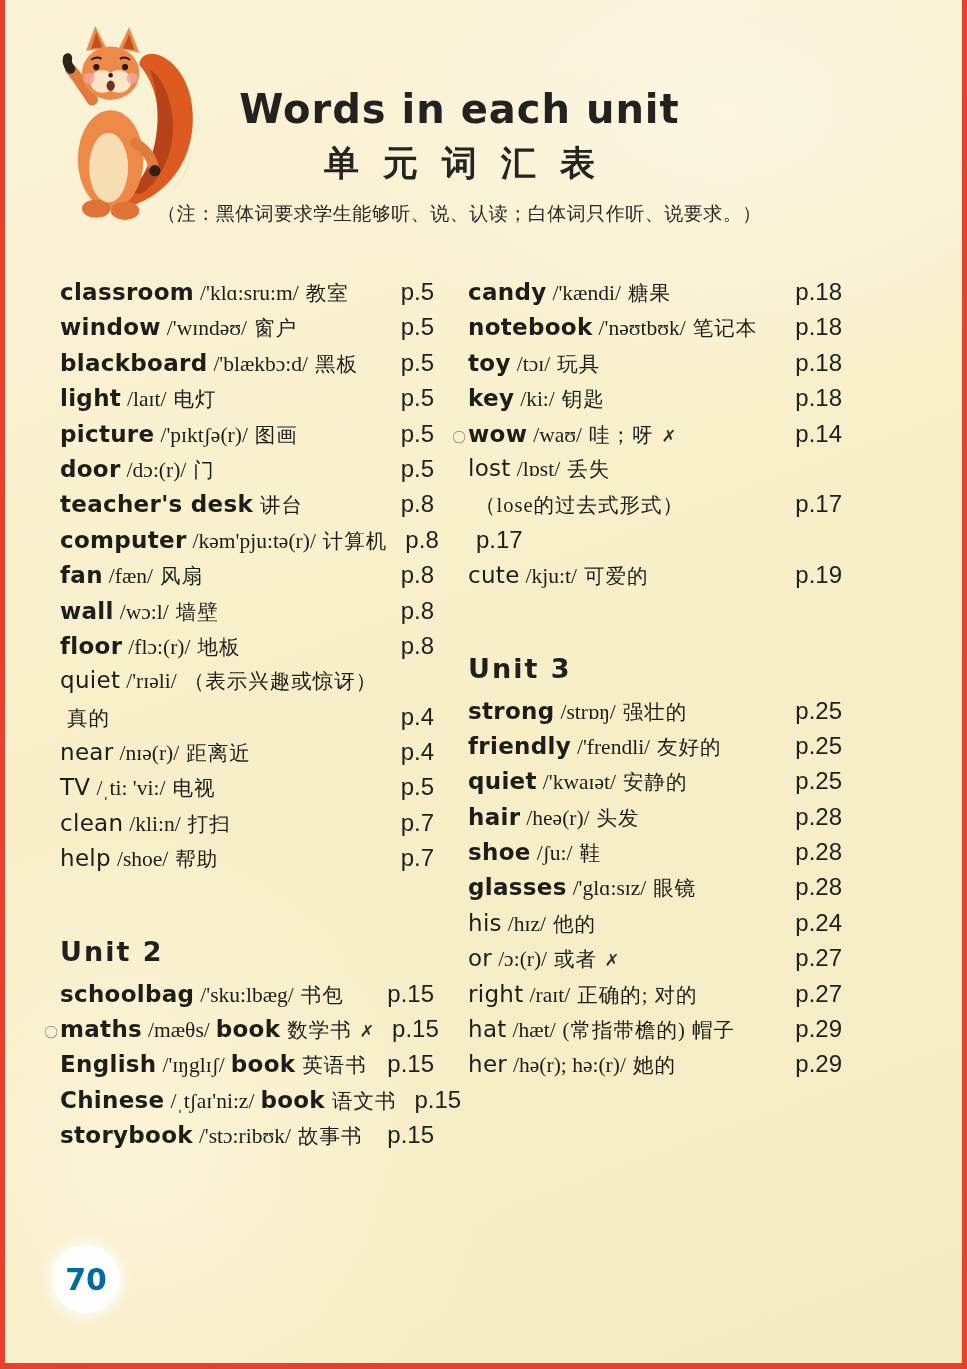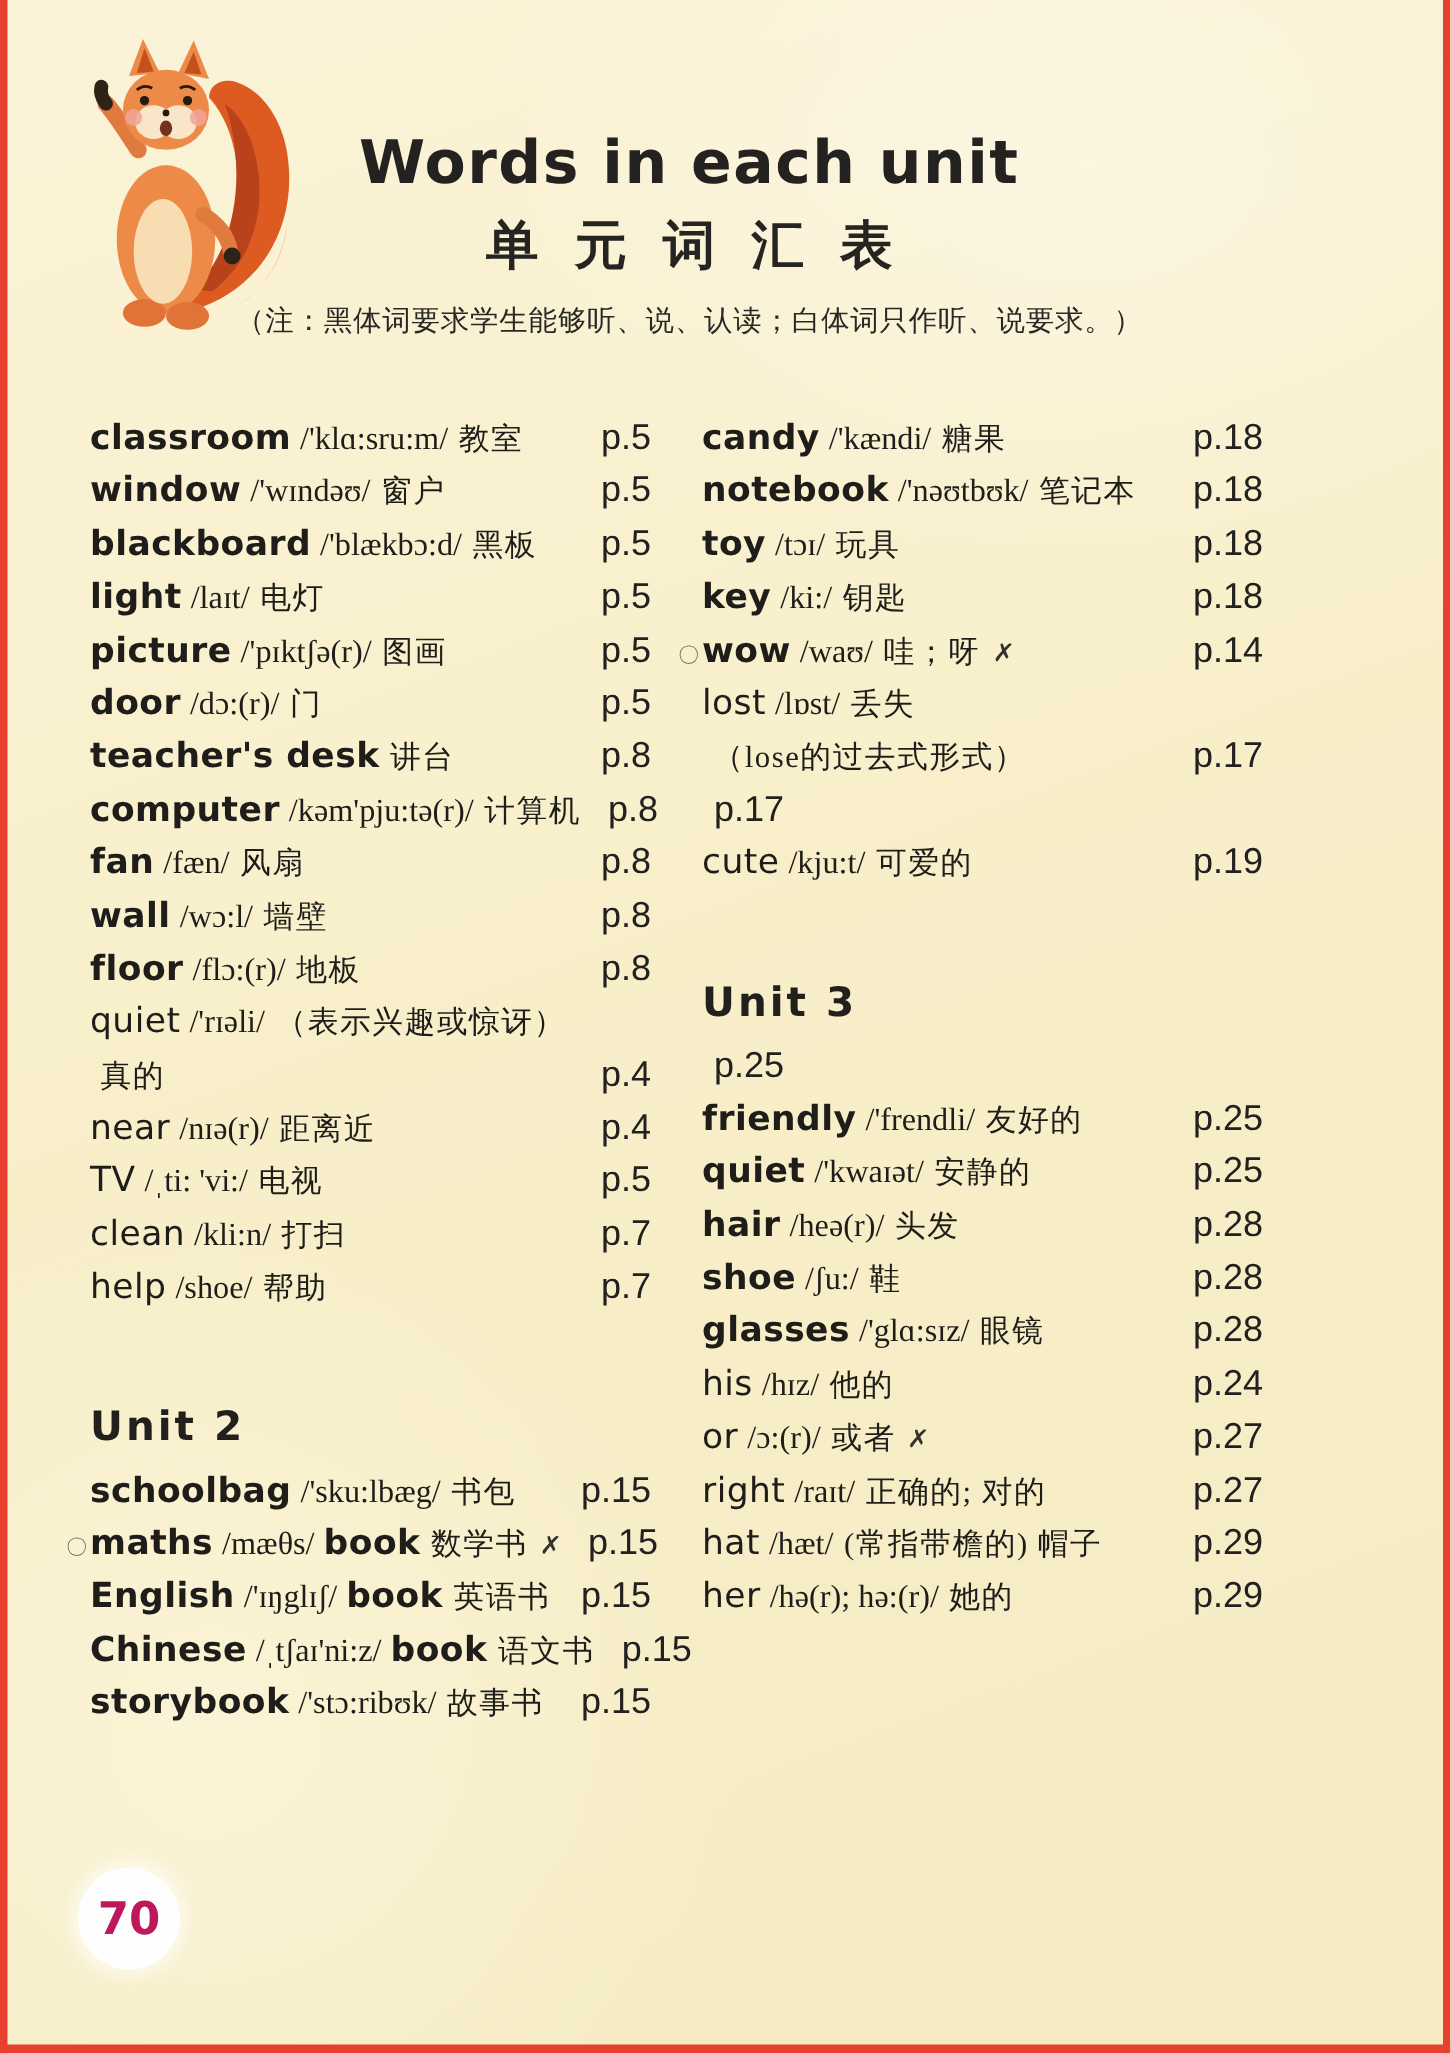--- a/index.html
+++ b/index.html
@@ -34,21 +34,21 @@
   .word.regular{font-weight:400;}
   .phon{font-size:21.5px;font-family:"Liberation Serif",serif;margin-left:6px;}
   .cn{font-size:20.5px;font-family:"Liberation Serif",serif;margin-left:7px;letter-spacing:1px;}
   .w2{margin-left:6px;}
   .xmark{font-size:17px;margin-left:8px;color:#35322e;display:inline-block;transform:rotate(4deg);}
   .premark{font-size:14px;color:#55504a;display:inline-block;width:0;transform:translateX(-16px);}
   .pageref{font-size:24px;font-family:Liberation Sans, sans-serif;margin-left:8px;white-space:nowrap;color:#232120;}
 
   .pageno{position:absolute;left:52px;top:1245px;width:68px;height:68px;border-radius:50%;
     background:#fefefe;box-shadow:0 0 10px 6px rgba(255,255,255,.55);
-    display:flex;align-items:center;justify-content:center;font-size:30px;font-weight:600;color:#be185d;}
+    display:flex;align-items:center;justify-content:center;font-size:30px;font-weight:600;color:#0369a1;}
 
   .squirrel{position:absolute;left:46px;top:24px;width:156px;height:200px;}
 </style>
 </head>
 <body>
 
 <div class="page">
   <div class="edge edge-left"></div>
   <div class="edge edge-right"></div>
   <div class="edge edge-bottom"></div>
@@ -226,20 +226,21 @@
           <span class="pageref">p.17</span>
         </div>
         <div class="entry">
           <span class="entry-text"><span class="word regular">cute</span><span class="phon">/kju:t/</span><span class="cn">可爱的</span></span>
           <span class="pageref">p.19</span>
         </div>
       </div>
       <div class="section">
         <div class="unit-heading">Unit 3</div>
         <div class="entry">
+          <span class="entry-text"><span class="word">strong</span><span class="phon">/strɒŋ/</span><span class="cn">强壮的</span></span>
           <span class="pageref">p.25</span>
         </div>
         <div class="entry">
           <span class="entry-text"><span class="word">friendly</span><span class="phon">/'frendli/</span><span class="cn">友好的</span></span>
           <span class="pageref">p.25</span>
         </div>
         <div class="entry">
           <span class="entry-text"><span class="word">quiet</span><span class="phon">/'kwaɪət/</span><span class="cn">安静的</span></span>
           <span class="pageref">p.25</span>
         </div>

